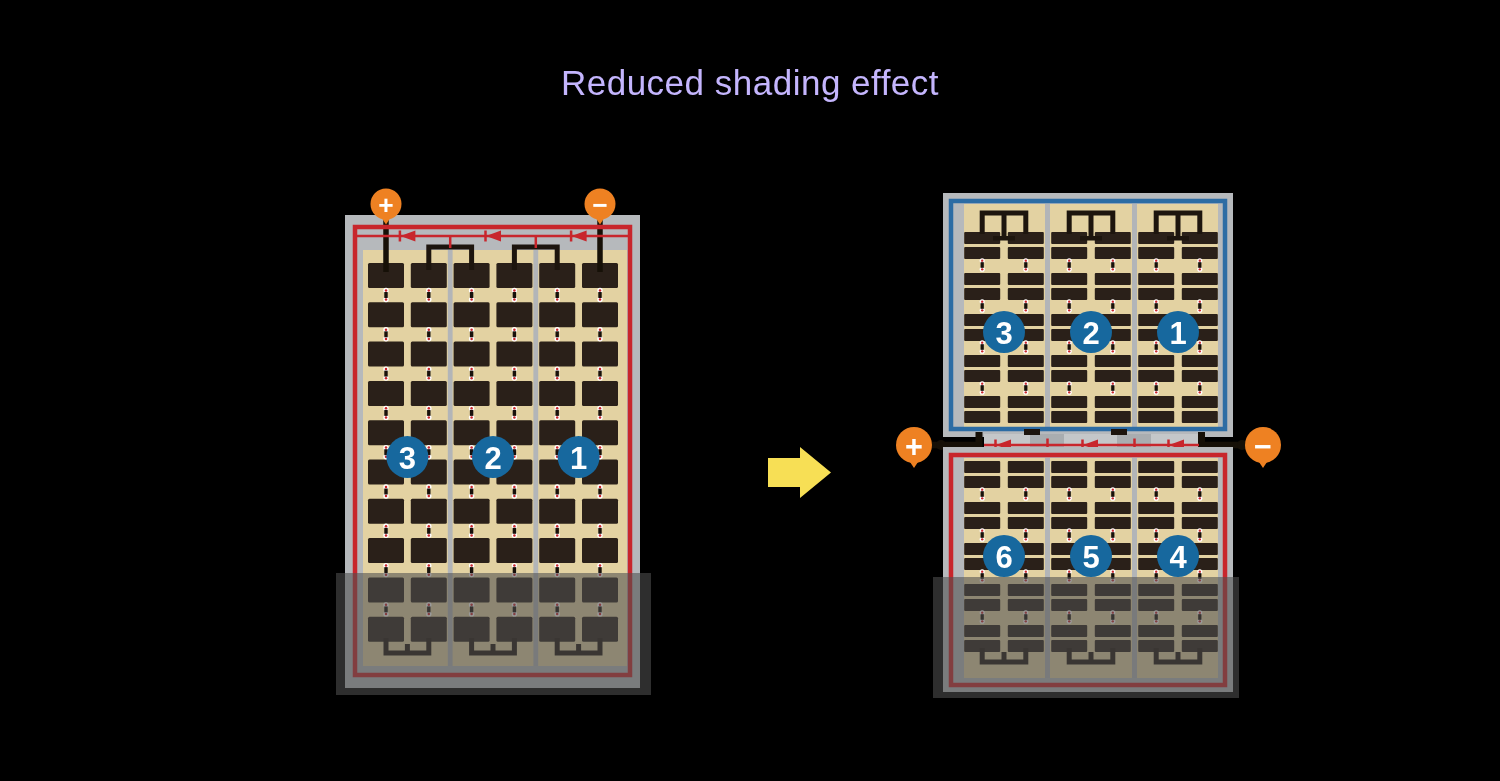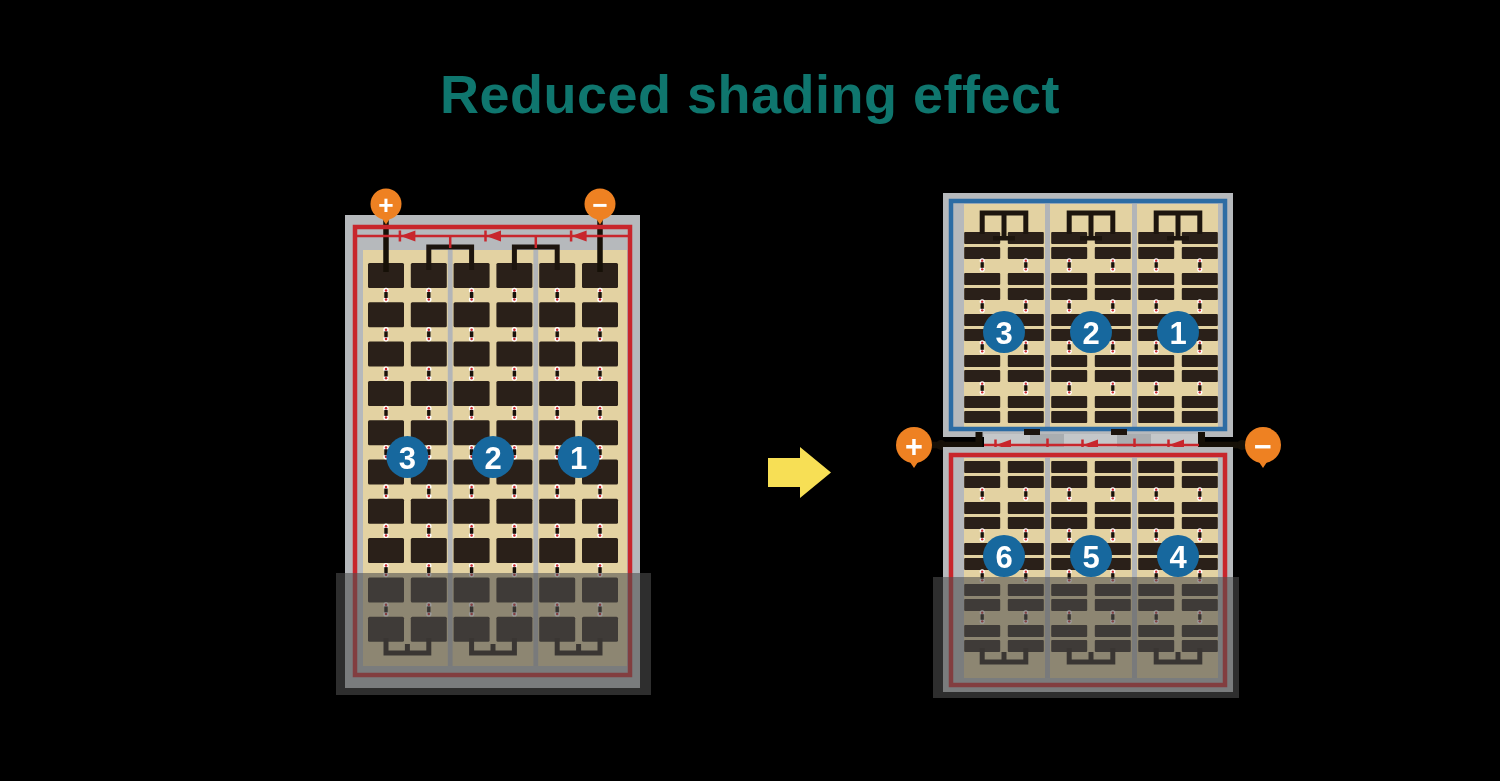--- a/index.html
+++ b/index.html
@@ -1,19 +1,19 @@
 <!DOCTYPE html>
 <html><head>
 <meta charset="utf-8">
 <style>
   html,body{margin:0;padding:0;background:#000;}
   .stage{position:relative;width:1500px;height:781px;background:#000;overflow:hidden;
          font-family:"Liberation Sans",sans-serif;}
   .title{position:absolute;left:0;top:63px;width:100%;text-align:center;
-         color:#0f766e;font-size:54px;font-weight:700;letter-spacing:0.5px;}
+         color:#c4b5fd;font-size:35px;font-weight:400;letter-spacing:0.5px;}
   svg{position:absolute;left:0;top:0;}
   text{font-family:"Liberation Sans",sans-serif;font-weight:bold;}
 </style>
 </head>
 <body>
 
 <div class="stage">
   <div class="title">Reduced shading effect</div>
   <svg id="scene" width="1500" height="781" viewBox="0 0 1500 781">
       <g>

